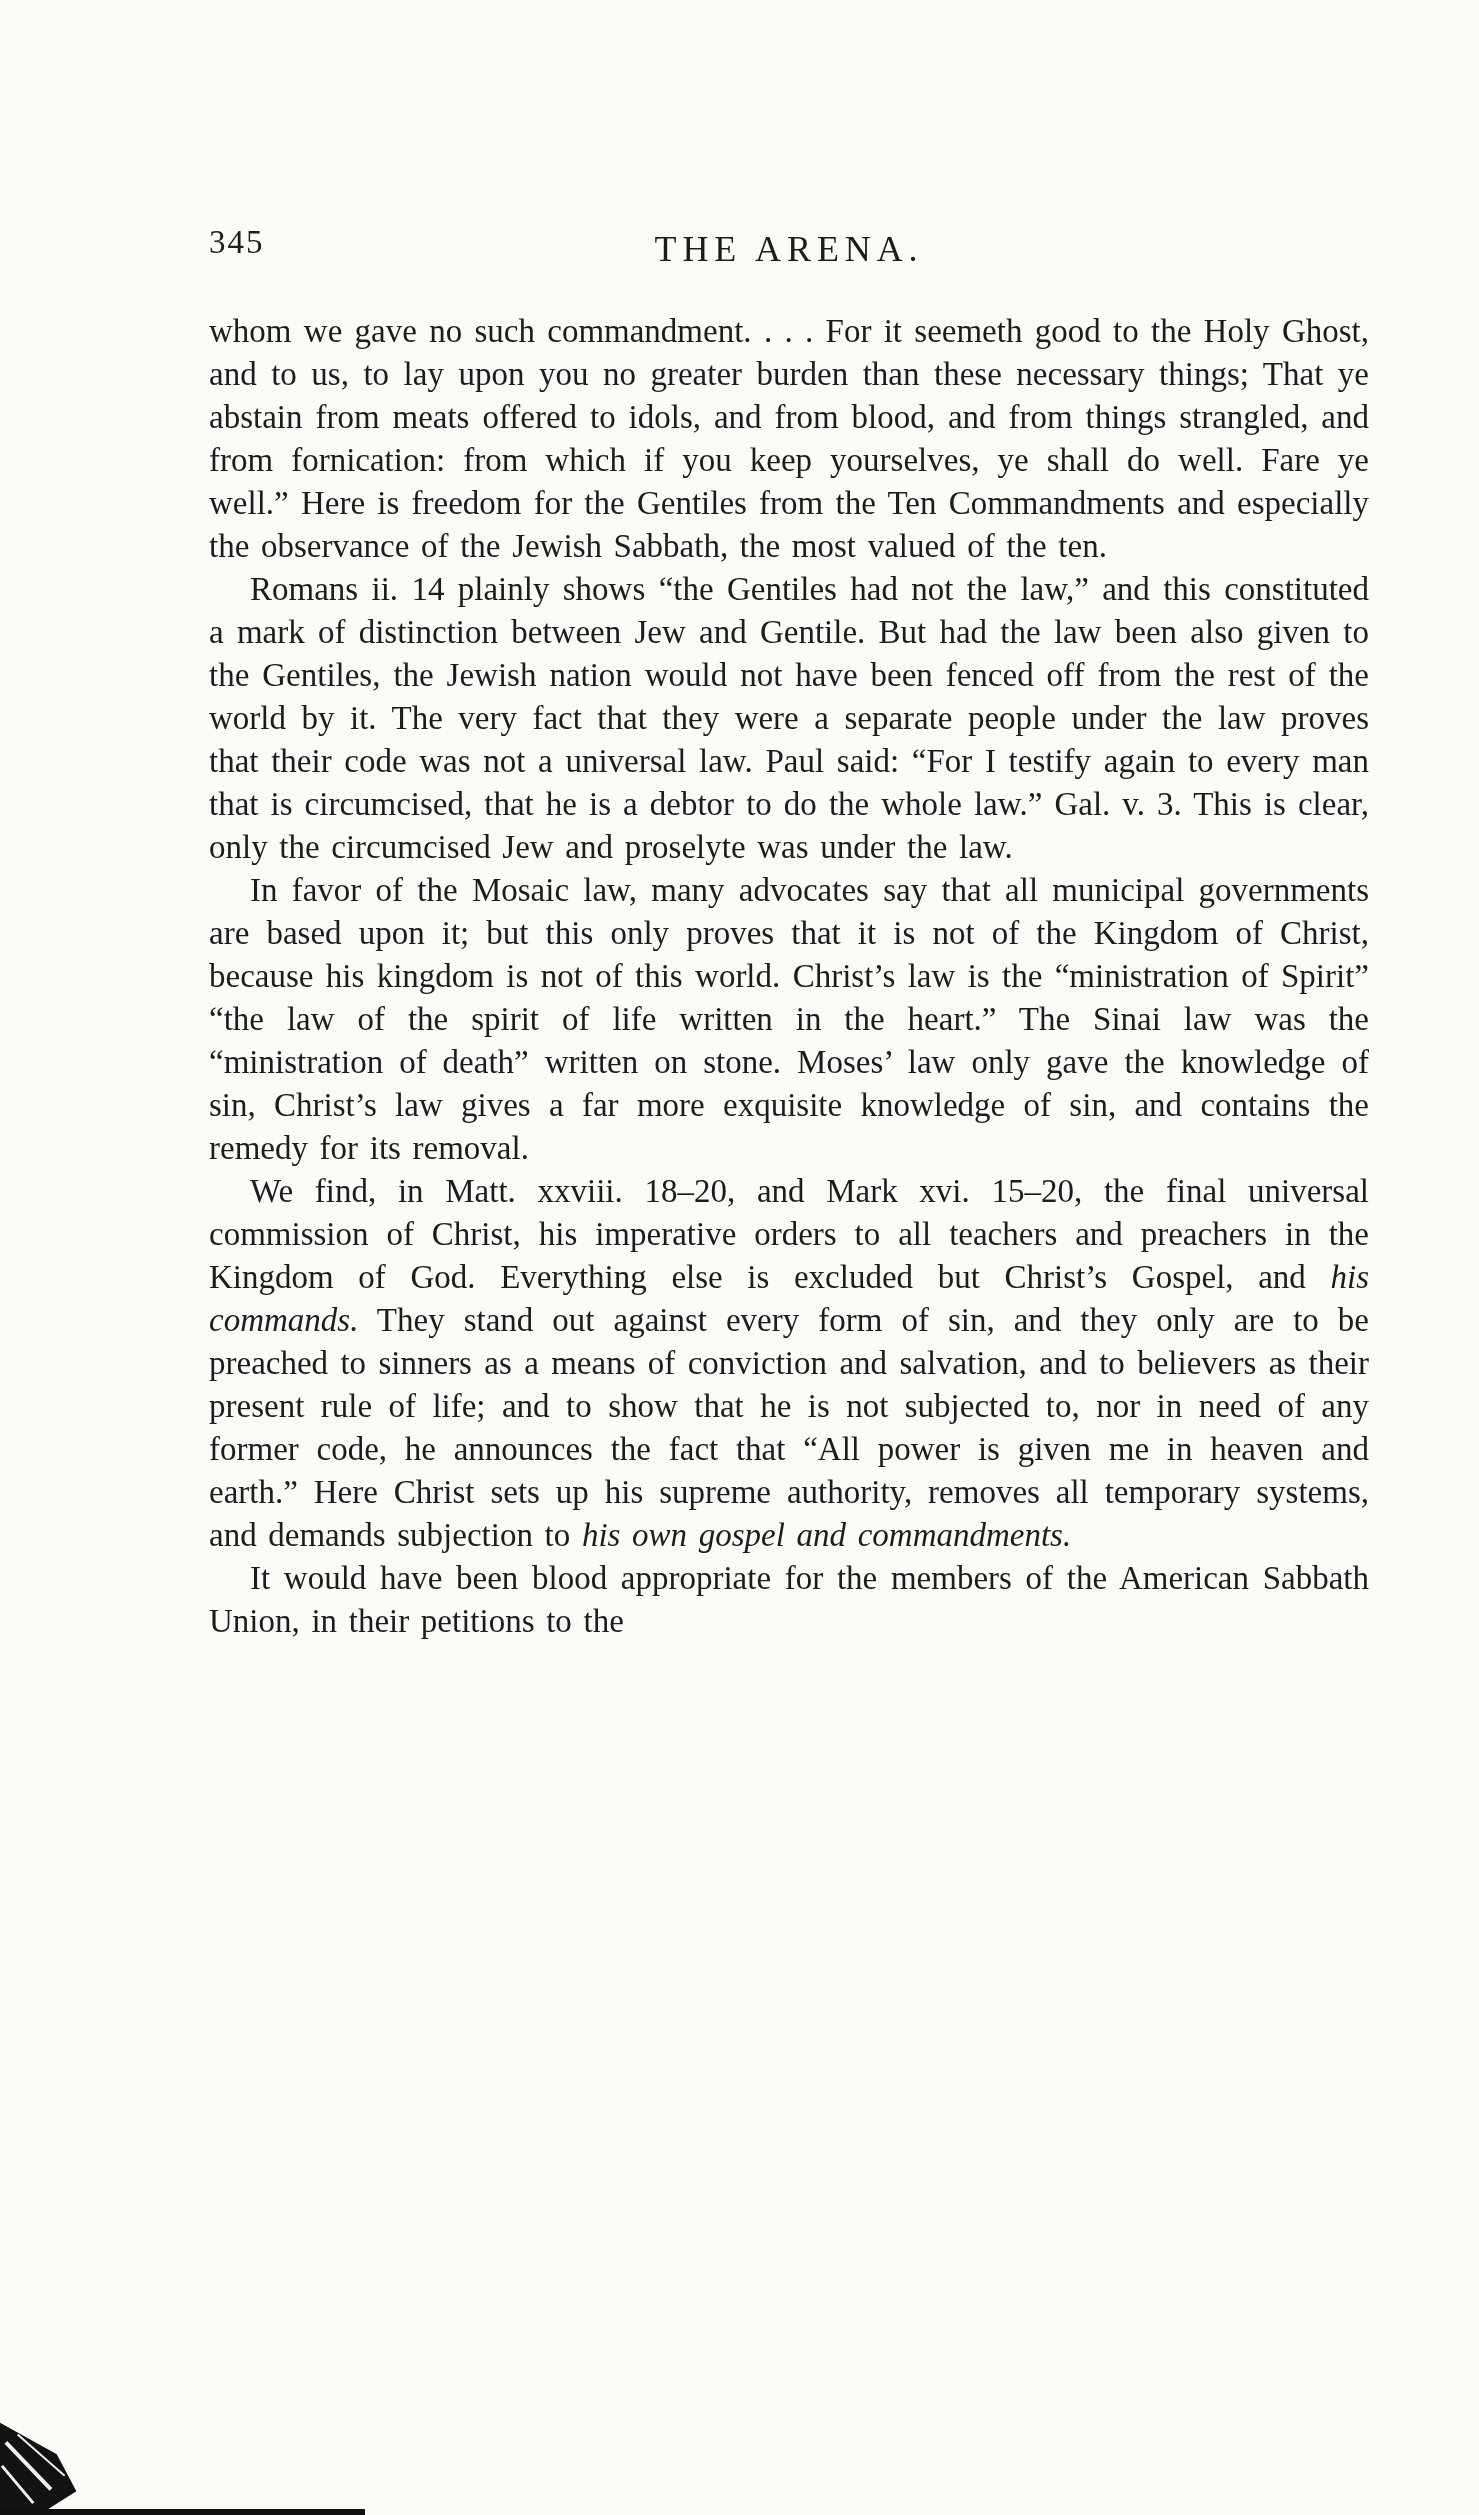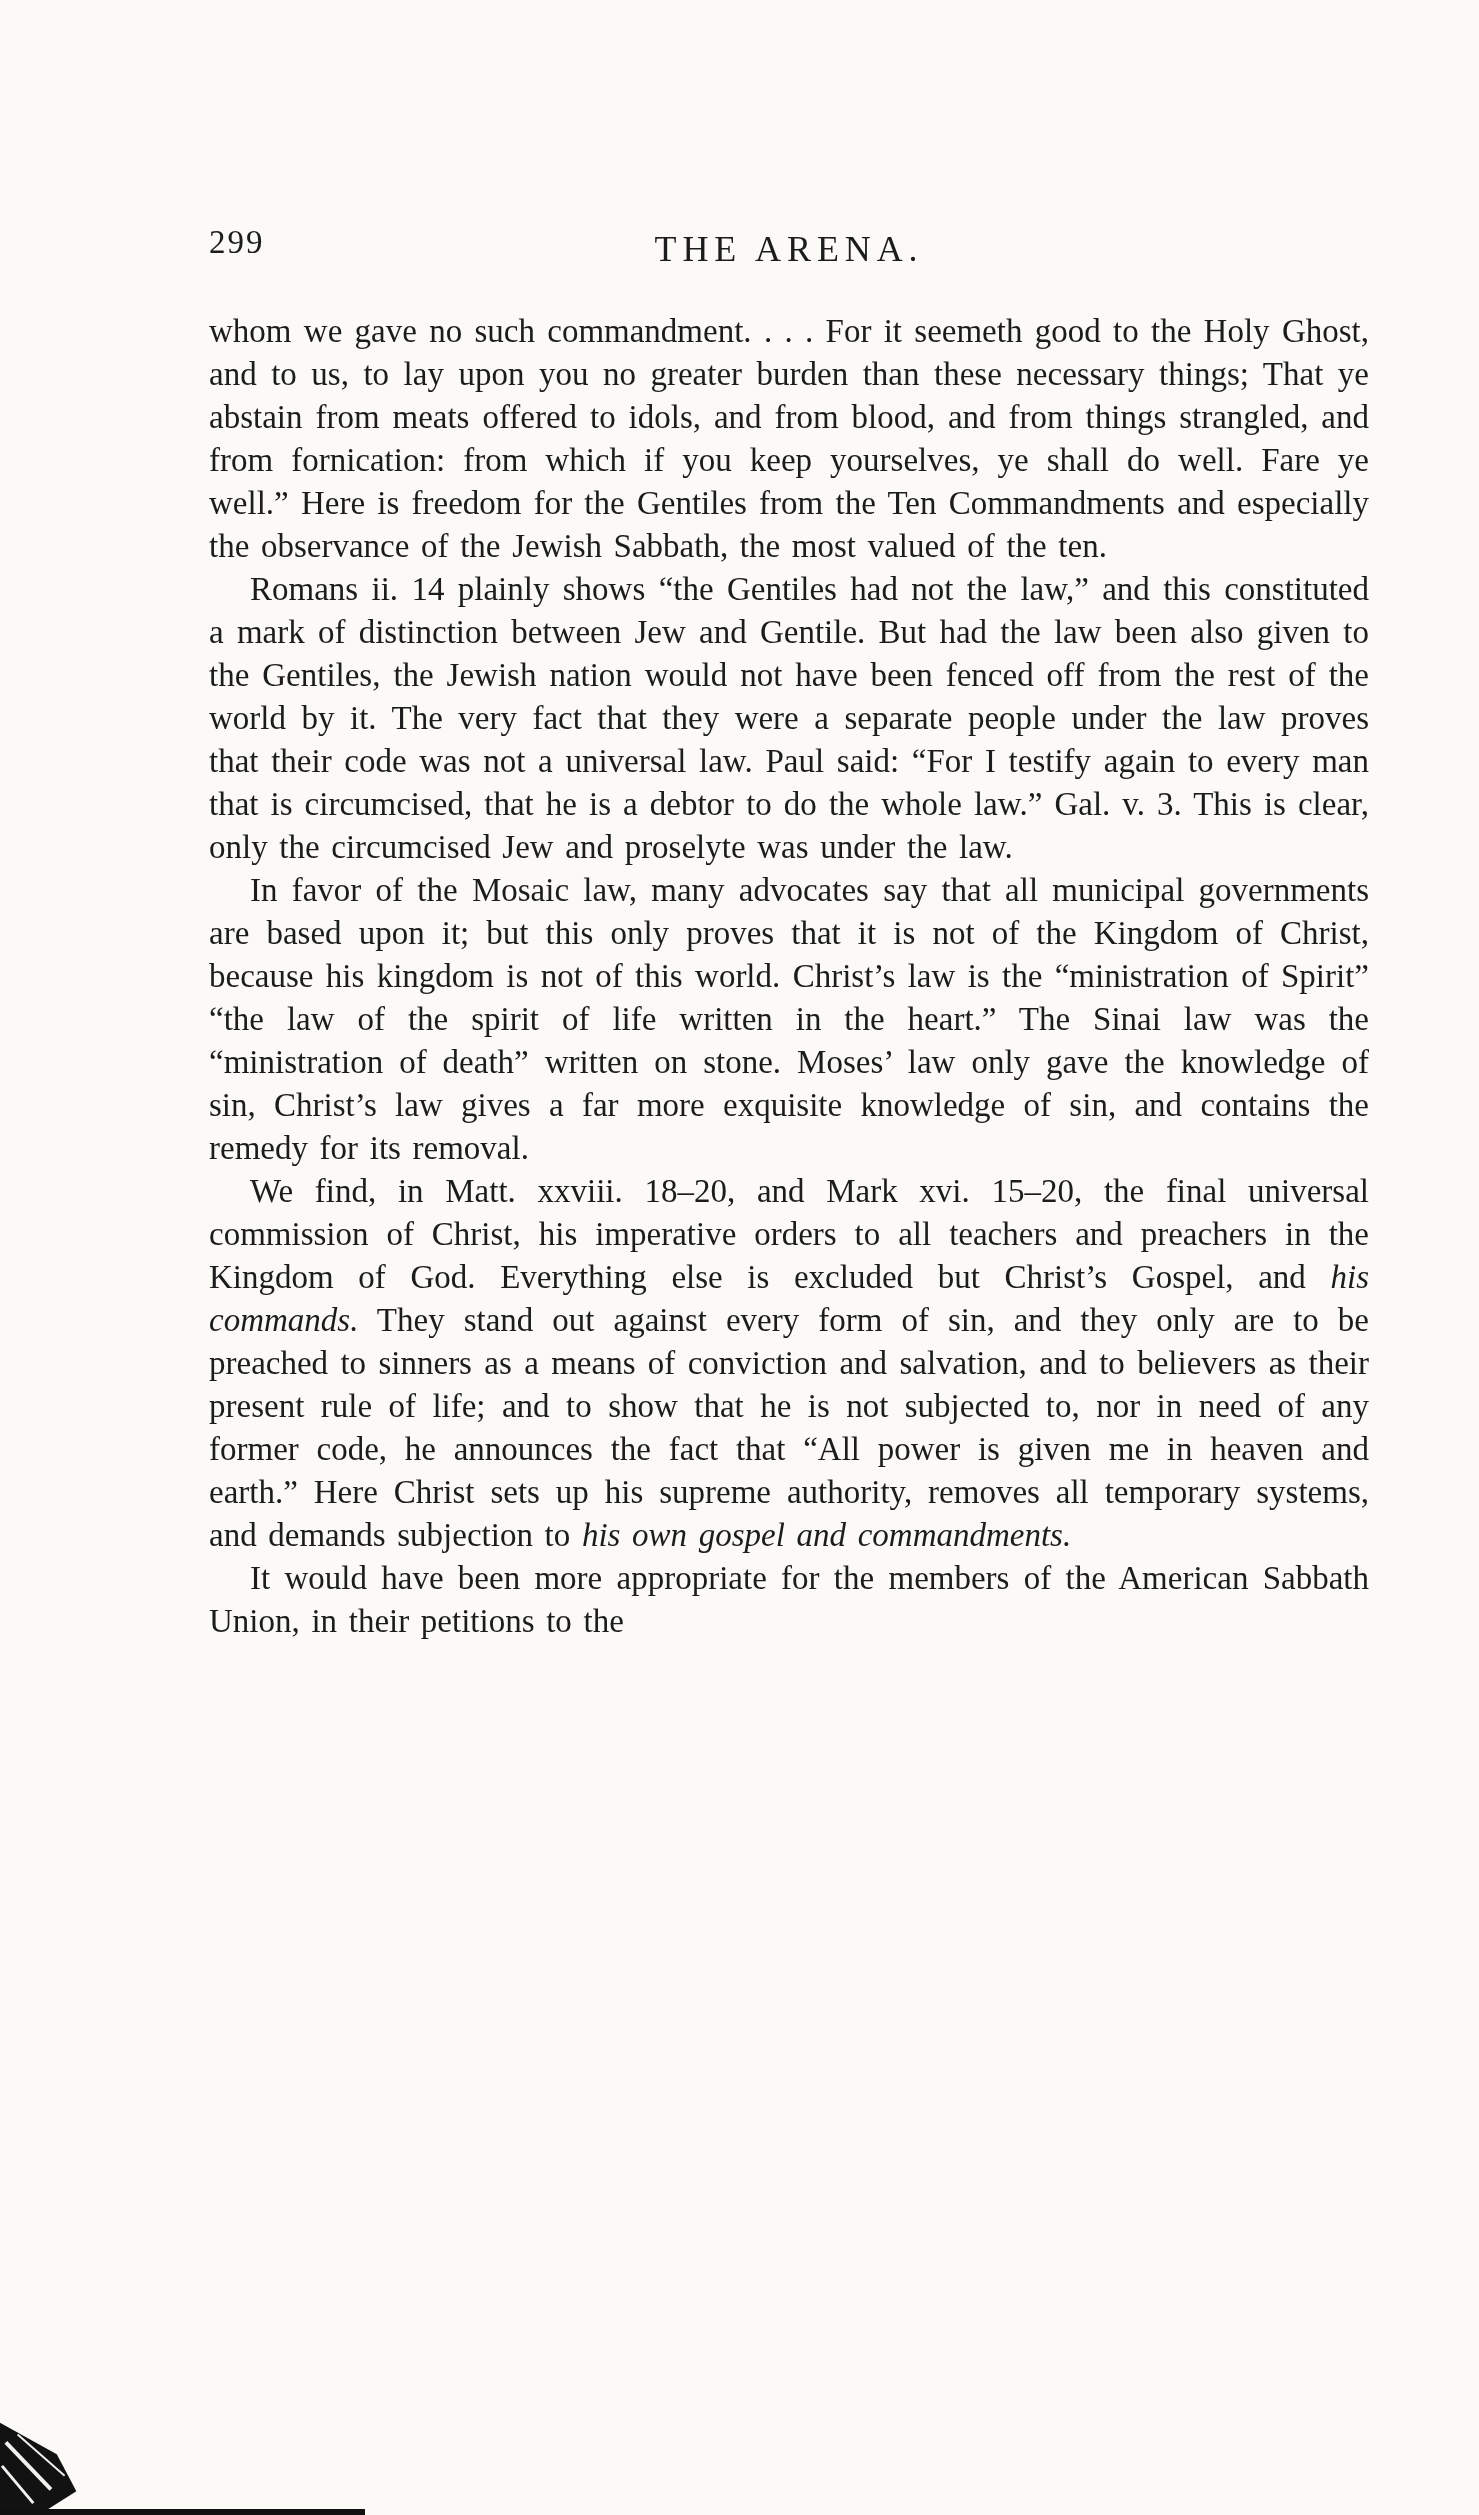--- a/index.html
+++ b/index.html
@@ -69,35 +69,35 @@
   }
 </style>
 </head>
 <body>
 
 <div class="page">
 
   <div class="content">
 
     <header class="page-header">
-      <span class="page-number">299</span>
+      <span class="page-number">345</span>
       <span class="running-title">THE ARENA.</span>
     </header>
 
     <main class="body-text">
 
       <p class="no-indent">whom we gave no such commandment. . . . For it seemeth good to the Holy Ghost, and to us, to lay upon you no greater burden than these necessary things; That ye abstain from meats offered to idols, and from blood, and from things strangled, and from fornication: from which if you keep yourselves, ye shall do well.  Fare ye well.”  Here is freedom for the Gentiles from the Ten Commandments and especially the observance of the Jewish Sabbath, the most valued of the ten.</p>
 
       <p>Romans ii. 14 plainly shows “the Gentiles had not the law,” and this constituted a mark of distinction between Jew and Gentile.  But had the law been also given to the Gentiles, the Jewish nation would not have been fenced off from the rest of the world by it.  The very fact that they were a separate people under the law proves that their code was not a universal law.  Paul said: “For I testify again to every man that is circumcised, that he is a debtor to do the whole law.” Gal. v. 3.  This is clear, only the circumcised Jew and proselyte was under the law.</p>
 
       <p>In favor of the Mosaic law, many advocates say that all municipal governments are based upon it; but this only proves that it is not of the Kingdom of Christ, because his kingdom is not of this world.  Christ’s law is the “ministration of Spirit” “the law of the spirit of life written in the heart.”  The Sinai law was the “ministration of death” written on stone.  Moses’ law only gave the knowledge of sin, Christ’s law gives a far more exquisite knowledge of sin, and contains the remedy for its removal.</p>
 
       <p><span>We find, in Matt. xxviii. 18–20, and Mark xvi. 15–20, the final universal commission of Christ, his imperative orders to all teachers and preachers in the Kingdom of God. Everything else is excluded but Christ’s Gospel, and </span><i class="em">his commands.</i><span>  They stand out against every form of sin, and they only are to be preached to sinners as a means of conviction and salvation, and to believers as their present rule of life; and to show that he is not subjected to, nor in need of any former code, he announces the fact that “All power is given me in heaven and earth.”  Here Christ sets up his supreme authority, removes all temporary systems, and demands subjection to </span><i class="em">his own gospel and commandments.</i></p>
 
-      <p>It would have been more appropriate for the members of the American Sabbath Union, in their petitions to the</p>
+      <p>It would have been blood appropriate for the members of the American Sabbath Union, in their petitions to the</p>
 
     </main>
 
   </div>
 
   <svg class="corner-artifact" viewBox="0 0 96 112" xmlns="http://www.w3.org/2000/svg" aria-hidden="true">
     <polygon points="0,18 58,50 78,88 40,112 0,112" fill="#121212"></polygon>
     <line x1="6" y1="38" x2="52" y2="86" stroke="#f2f1ee" stroke-width="4"></line>
     <line x1="2" y1="62" x2="34" y2="100" stroke="#f2f1ee" stroke-width="3"></line>
     <line x1="18" y1="30" x2="66" y2="72" stroke="#f2f1ee" stroke-width="2"></line>

